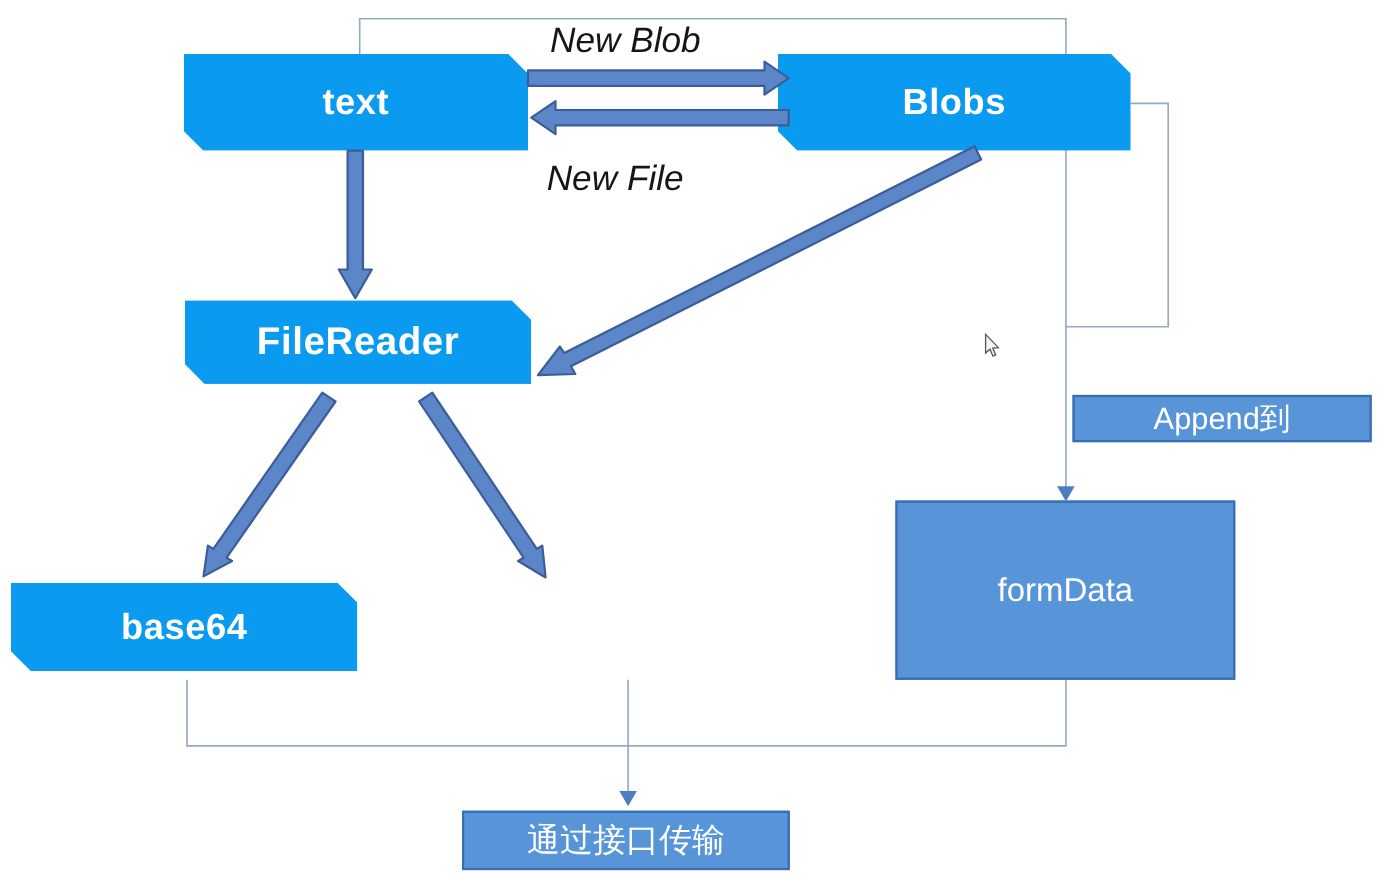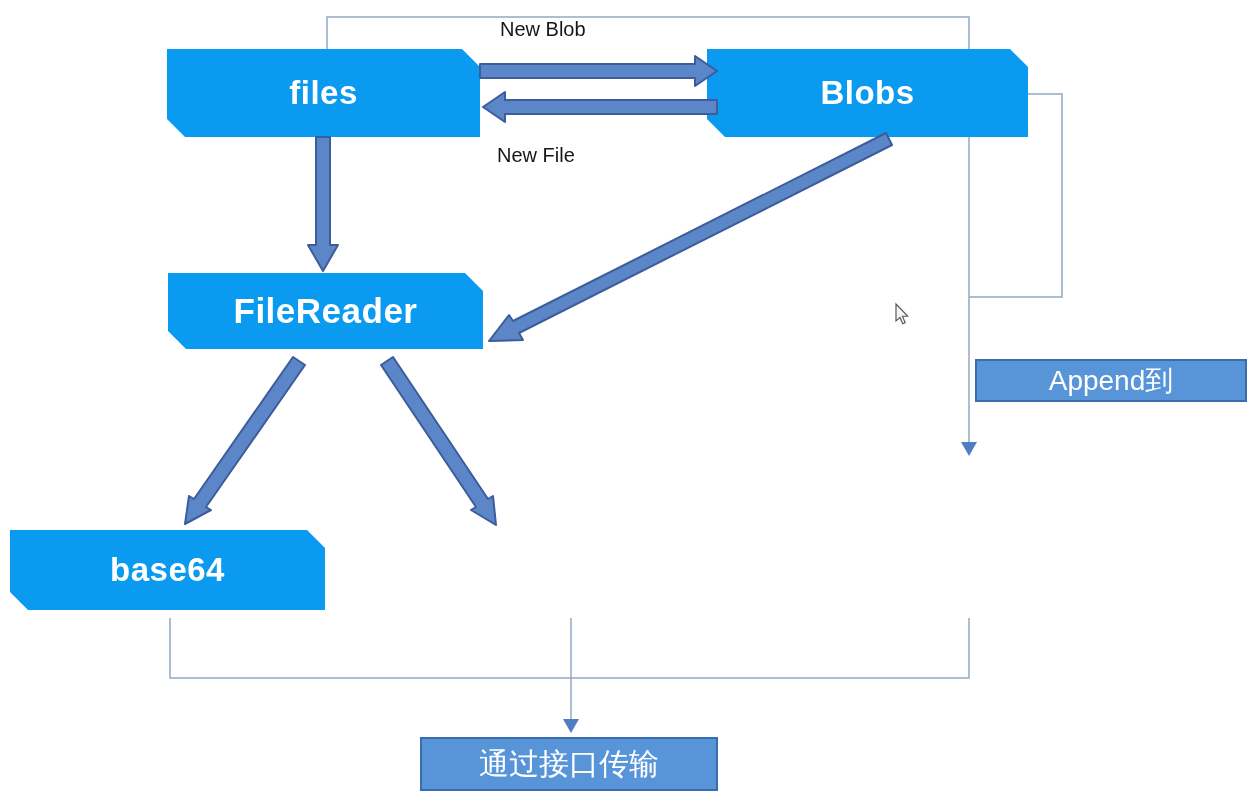--- a/index.html
+++ b/index.html
@@ -30,21 +30,21 @@
   .node-base64{left:10px;top:530px;width:315px;height:80px;}
   .node-text{left:413px;top:530px;width:314px;height:88px;}
   .panel{
     position:absolute;z-index:2;display:flex;align-items:center;justify-content:center;
     color:#ffffff;background:var(--secondary-fill);border:2px solid var(--secondary-border);
   }
   .panel-formdata{left:814px;top:455px;width:309px;height:163px;font-size:30px;}
   .panel-append{left:975px;top:359px;width:272px;height:43px;font-size:28px;}
   .panel-transfer{left:420px;top:737px;width:298px;height:54px;font-size:30px;justify-content:center;}
   .edge-label{
-    position:absolute;z-index:4;color:var(--edge-label-color);font-size:20px;white-space:nowrap;
+    position:absolute;z-index:4;color:var(--edge-label-color);font-size:32px;white-space:nowrap;font-style:italic;
   }
   .edge-label-newblob{left:500px;top:18px;}
   .edge-label-newfile{left:497px;top:144px;}
   .thin{fill:none;stroke:var(--connector);stroke-width:1.5px;}
   .thick{fill:var(--arrow-fill);stroke:var(--arrow-stroke);stroke-width:2px;stroke-linejoin:round;}
   .head{fill:var(--connector-arrowhead);stroke:none;}
 </style>
 </head>
 <body>
 
@@ -53,32 +53,35 @@
   <svg class="layer layer-lines" viewBox="0 0 1256 800">
     <path class="thin" d="M327,49 L327,17 L969,17 L969,444"></path>
     <path class="thin" d="M1028,94 L1062,94 L1062,297 L969,297"></path>
     <path class="thin" d="M170,618 L170,678 L969,678 L969,618"></path>
     <path class="thin" d="M571,618 L571,721"></path>
     <polygon class="head" points="961,442 977,442 969,456"></polygon>
     <polygon class="head" points="563,719 579,719 571,733"></polygon>
   </svg>
 
   <div class="node node-files">
-    <span>files</span>
+    <span>text</span>
   </div>
   <div class="node node-blobs">
     <span>Blobs</span>
   </div>
   <div class="node node-filereader">
     <span>FileReader</span>
   </div>
   <div class="node node-base64">
     <span>base64</span>
   </div>
 
+  <div class="panel panel-formdata">
+    <span>formData</span>
+  </div>
   <div class="panel panel-append">
     <span>Append到</span>
   </div>
   <div class="panel panel-transfer">
     <span>通过接口传输</span>
   </div>
 
   <svg class="layer layer-arrows" viewBox="0 0 1256 800">
     <polygon class="thick" points="480,64 695,64 695,56 717,71 695,86 695,78 480,78"></polygon>
     <polygon class="thick" points="717,100 505,100 505,92 483,107 505,122 505,114 717,114"></polygon>

